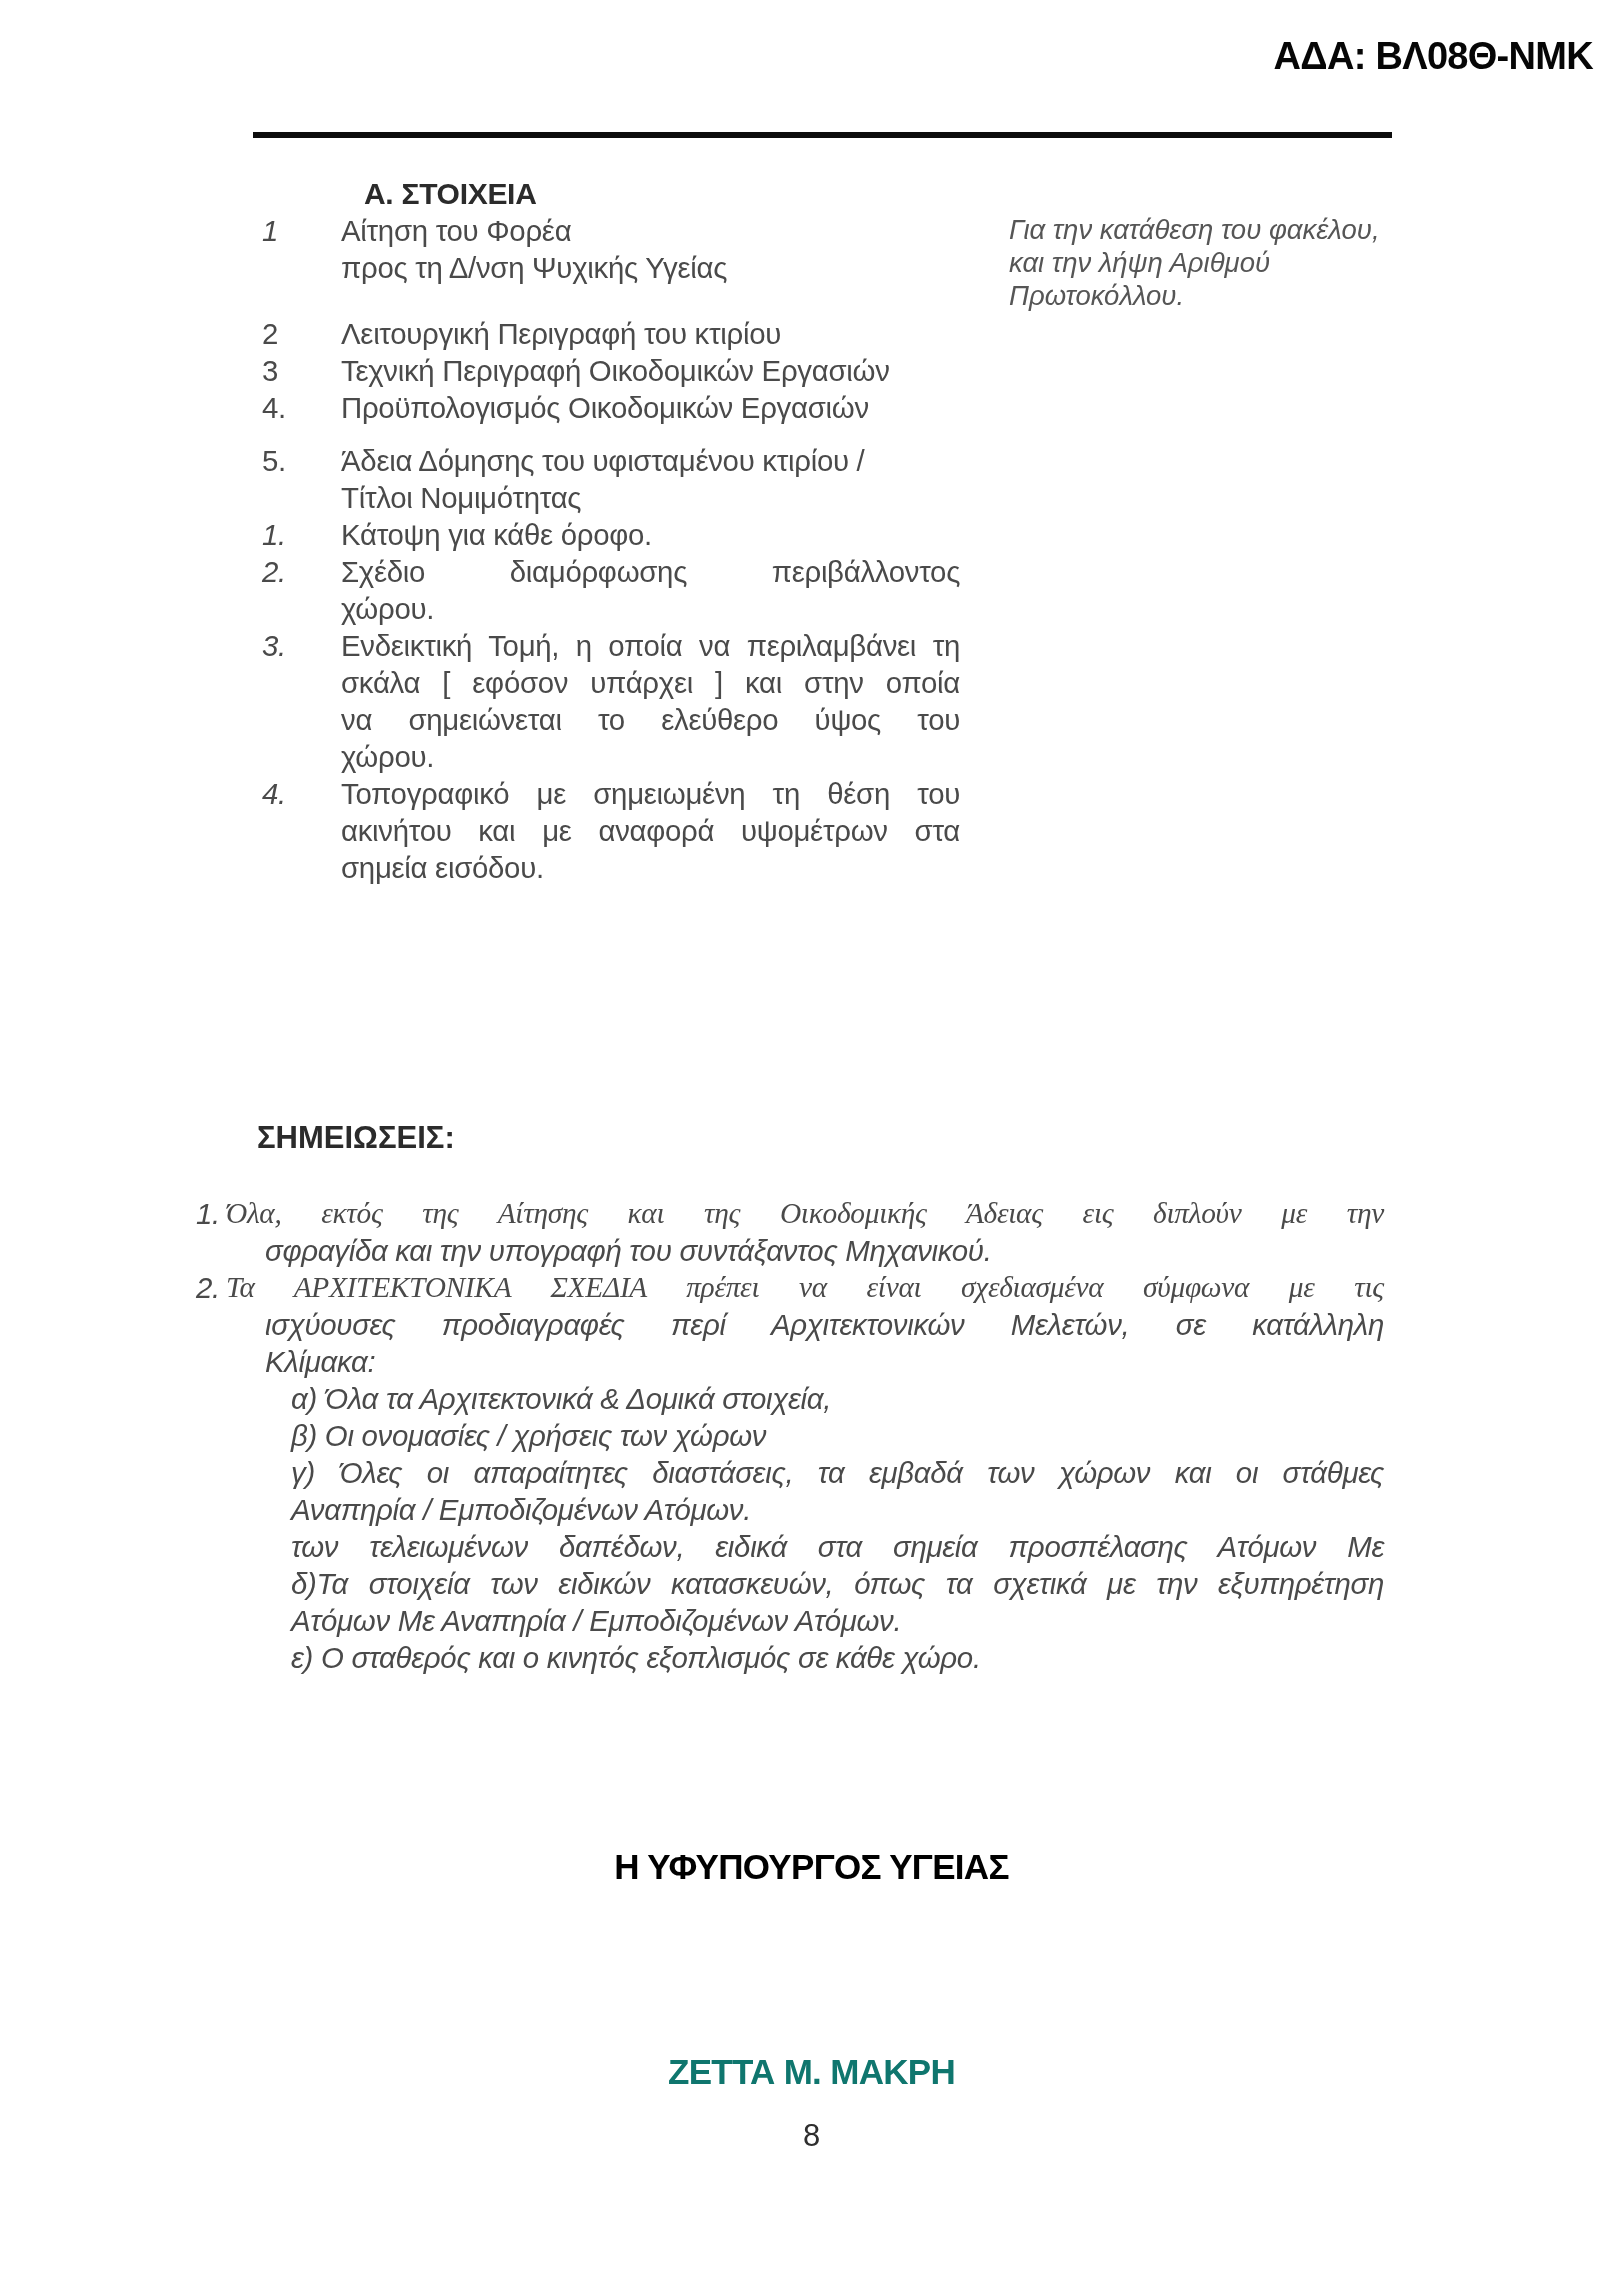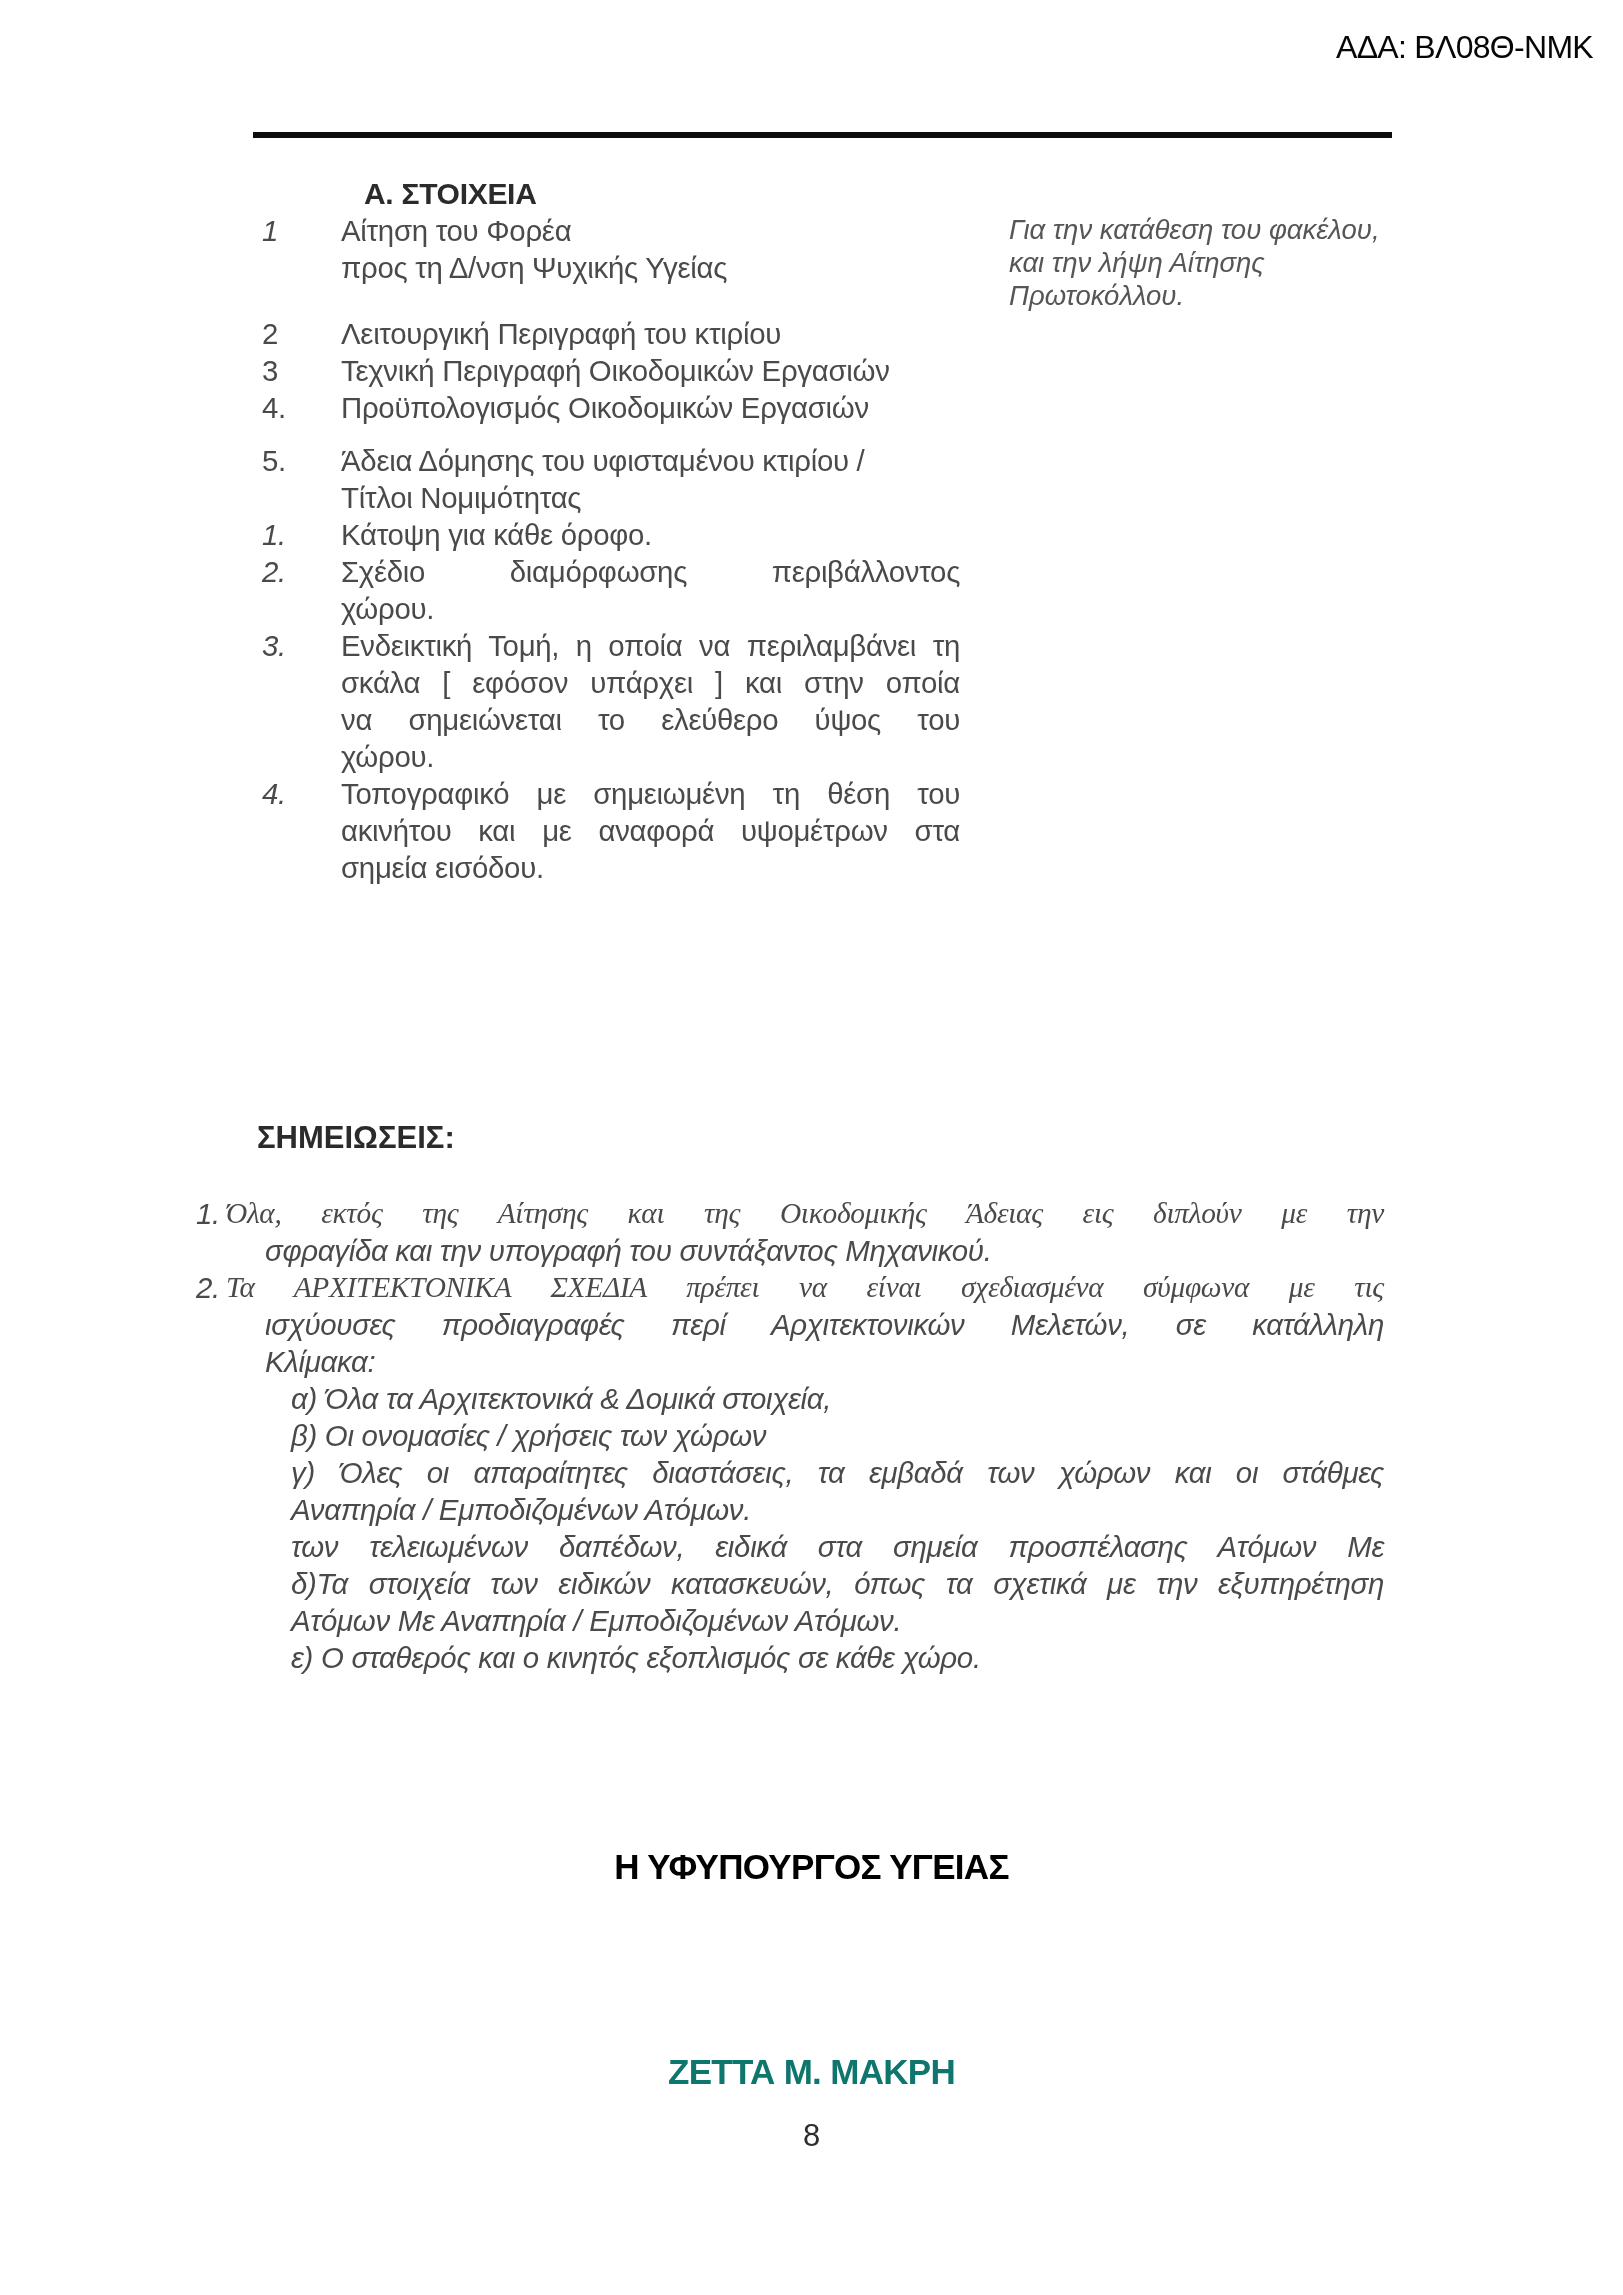--- a/index.html
+++ b/index.html
@@ -7,22 +7,22 @@
     position:relative;
     width:1623px;height:2295px;
     margin:0 auto;
     background:#ffffff;
     font-family:"Liberation Sans", sans-serif;
     color:#4a4a4a;
     overflow:hidden;
   }
   
   .ada{
-    position:absolute;top:29px;right:30px;
-    font-size:32px;color:#060606;font-weight:400;
+    position:absolute;top:35px;right:30px;
+    font-size:38px;color:#060606;font-weight:700;
     letter-spacing:-0.7px;white-space:nowrap;
   }
   
   .rule{
     position:absolute;left:253px;top:132px;
     width:1139px;height:5.9px;background:#0d0d0d;
   }
   
   .colA{
     position:absolute;left:262px;top:175px;width:698px;
@@ -157,21 +157,21 @@
         <div class="line j">Τοπογραφικό με σημειωμένη τη θέση του</div>
         <div class="line j">ακινήτου και με αναφορά υψομέτρων στα</div>
         <div class="line">σημεία εισόδου.</div>
       </div>
     </div>
 
   </div>
 
   <div class="sidenote">
     <div class="line">Για την κατάθεση του φακέλου,</div>
-    <div class="line">και την λήψη Αίτησης</div>
+    <div class="line">και την λήψη Αριθμού</div>
     <div class="line">Πρωτοκόλλου.</div>
   </div>
 
   <div class="notes-title">ΣΗΜΕΙΩΣΕΙΣ:</div>
 
   <div class="notes">
 
     <div class="nitem">
       <span class="nnum">1.</span>
       <div class="nline first j">Όλα, εκτός της Αίτησης και της Οικοδομικής Άδειας  εις διπλούν με την</div>

